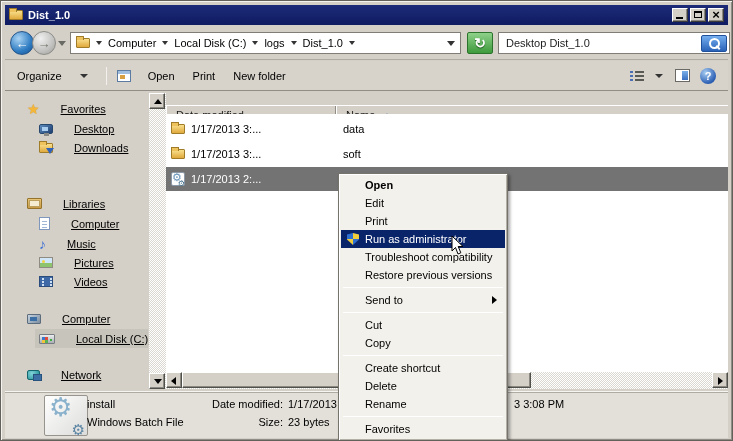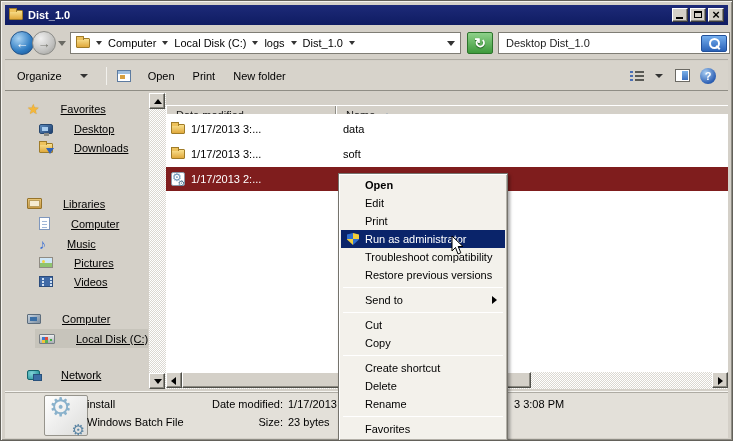--- a/index.html
+++ b/index.html
@@ -163,21 +163,21 @@
   .col { position:absolute; top:0; bottom:1px; display:flex; align-items:center; padding-left:10px;
          box-shadow: inset 1px 1px 0 #fff, inset -1px 0 0 #8f8d85; color:#1a1a1a; }
   .col-date { left:0; width:170px; }
   .col-name { left:170px; right:0; box-shadow: inset 1px 1px 0 #fff; }
   .sort-arr { width:0; height:0; border-left:4px solid transparent; border-right:4px solid transparent;
               border-bottom:4px solid #96a4b4; margin-left:8px; }
 
   .list-bg { position:absolute; left:165px; top:113px; right:4px; height:258px; background:#fff; }
   .row { position:absolute; left:165px; right:4px; height:24px; display:flex; align-items:center; padding-left:5px; }
   .row .cell-date { margin-left:6px; width:152px; }
-  .row-sel { background:#7f1d1d; color:#fff; }
+  .row-sel { background:#737373; color:#fff; }
   .i-batch { width:14px; height:14px; background:#fff; border:1px solid #8a98a8; border-radius:2px; }
   .i-batch::after { content:"⚙"; position:absolute; left:0px; top:-2px; font-size:11px; color:#6a94b8; }
   .i-batch::before { content:"⚙"; position:absolute; right:-1px; bottom:-3px; font-size:8px; color:#4a748e; }
 
   
   .menu { position:absolute; left:337px; top:172px; width:170px; z-index:10; background:#f3f1eb;
           border:1px solid #75736c; padding:2px;
           box-shadow: inset 1px 1px 0 #fff, inset -1px -1px 0 #b2afa7, 2px 2px 3px rgba(0,0,0,.35); }
   .mi { position:relative; height:18px; line-height:18px; padding-left:24px; white-space:nowrap; }
   .mi-bold { font-weight:bold; }

